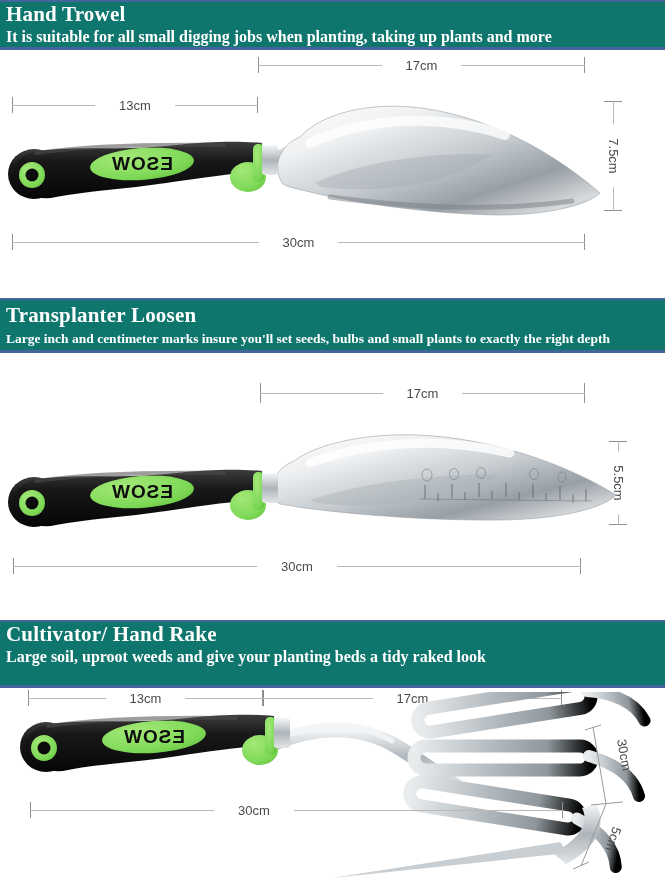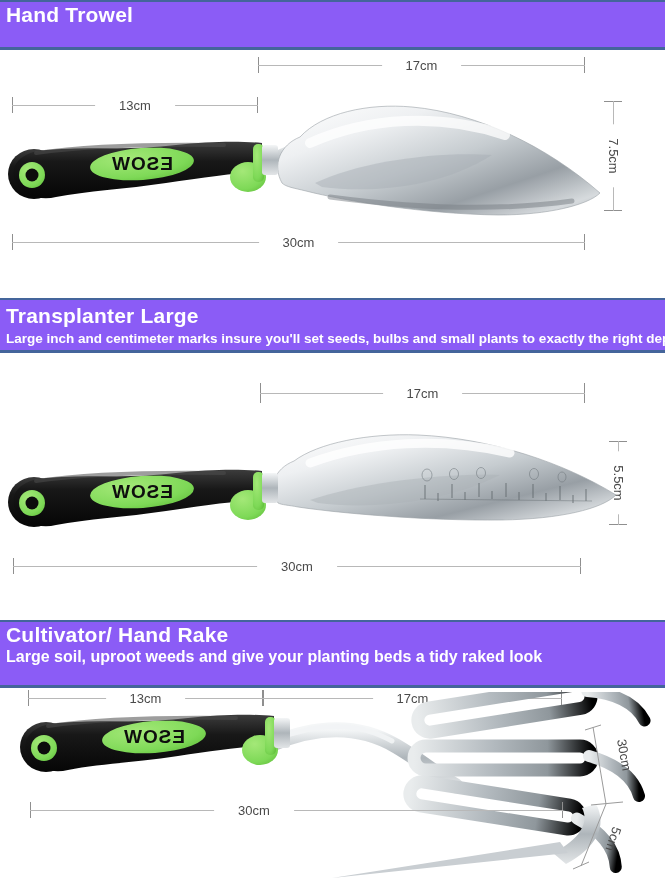--- a/index.html
+++ b/index.html
@@ -1,21 +1,21 @@
 <!DOCTYPE html>
 <html><head>
 <meta charset="utf-8">
 <style>
   html,body{margin:0;padding:0;background:#ffffff;}
   #stage{position:relative;width:665px;height:879px;background:#ffffff;overflow:hidden;
          font-family:"Liberation Sans",sans-serif;}
   
-  .band{position:absolute;left:0;right:0;background:#8b5cf6;color:#ffffff;
+  .band{position:absolute;left:0;right:0;background:#0f766e;color:#ffffff;
         border-top:2px solid #44659b;border-bottom:3px solid #44659b;
-        box-sizing:border-box;padding:1px 4px 0 6px;overflow:hidden;}
+        box-sizing:border-box;padding:1px 4px 0 6px;overflow:hidden;font-family:Liberation Serif, serif;}
   .band .title{font-weight:bold;font-size:21px;line-height:1.12;letter-spacing:.2px;}
   .band .sub{font-weight:bold;white-space:nowrap;}
   .band.s1{top:0;height:50px;}
   .band.s1 .sub{font-size:16px;margin-top:1px;}
   .band.s2{top:298px;height:55px;padding-top:4px;}
   .band.s2 .sub{font-size:13.5px;margin-top:3px;}
   .band.s3{top:620px;height:68px;}
   .band.s3 .sub{font-size:16px;margin-top:1px;}
   
   .dimh{position:absolute;text-decoration:underline;}
@@ -83,20 +83,21 @@
         <g transform="translate(136,53)">
           <text transform="scale(-1,1)" text-anchor="middle" font-family="Liberation Sans, sans-serif" font-size="19" font-weight="bold" fill="#0e0e0e" letter-spacing="1">ESOW</text>
         </g>
         <rect x="256" y="28" width="16" height="30" rx="3" fill="url(#steelV)"></rect>
       </g>
     </defs>
   </svg>
 
   <div class="band s1">
     <div class="title">Hand Trowel</div>
+    <div class="sub">It is suitable for all small digging jobs when planting, taking up plants and more</div>
   </div>
 
   <div class="dimh" style="left:258px;top:57px;width:327px;height:16px;">
     <div class="tick-l"></div>
       <div class="tick-r"></div>
     <div class="line"></div>
     <div class="lbl">17cm</div>
   </div>
   <div class="dimh" style="left:12px;top:97px;width:246px;height:16px;">
     <div class="tick-l"></div>
@@ -121,21 +122,21 @@
   </svg>
 
   <div class="dimh" style="left:12px;top:234px;width:573px;height:16px;">
     <div class="tick-l"></div>
       <div class="tick-r"></div>
     <div class="line"></div>
     <div class="lbl">30cm</div>
   </div>
 
   <div class="band s2">
-    <div class="title">Transplanter Large</div>
+    <div class="title">Transplanter Loosen</div>
     <div class="sub">Large inch and centimeter marks insure you'll set seeds, bulbs and small plants to exactly the right depth</div>
   </div>
 
   <div class="dimh" style="left:260px;top:383px;width:325px;height:20px;">
     <div class="tick-l"></div>
       <div class="tick-r"></div>
     <div class="line"></div>
     <div class="lbl">17cm</div>
   </div>
   <div class="dimv" style="left:609px;top:441px;width:18px;height:84px;">

